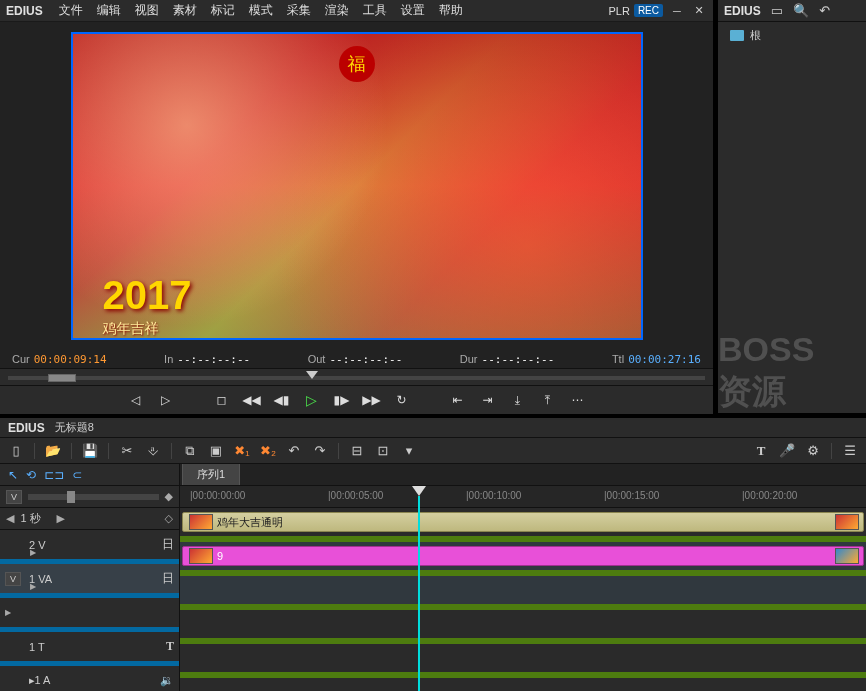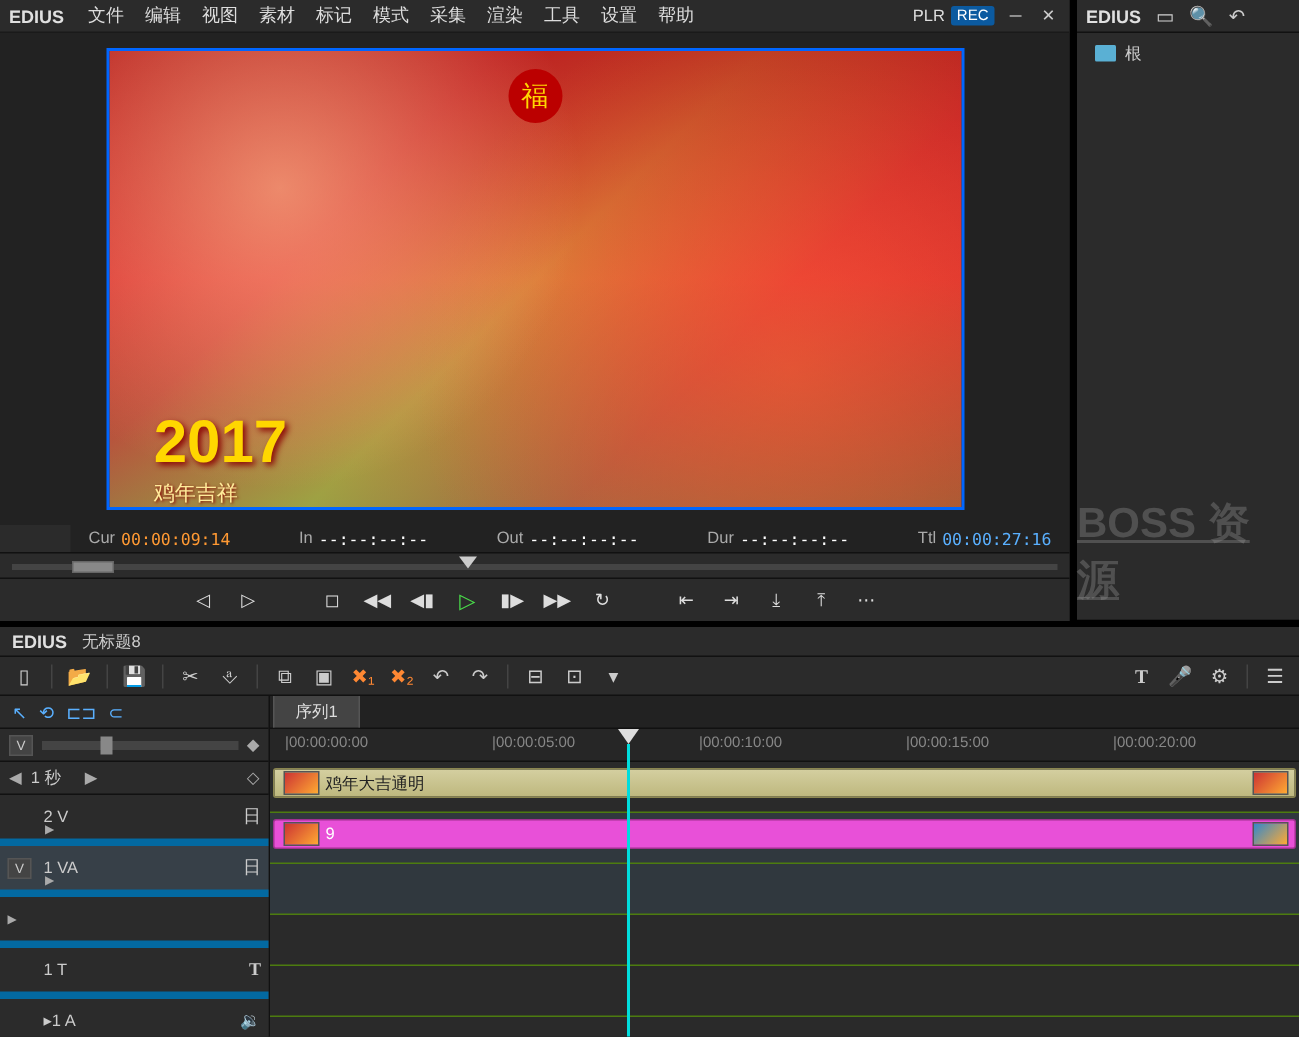--- a/index.html
+++ b/index.html
@@ -21,21 +21,21 @@
 .video-frame { width: 572px; height: 308px; background: linear-gradient(135deg, #c91a1a 0%, #e63030 30%, #d4af37 50%, #e63030 70%, #c91a1a 100%); border: 2px solid #0066ff; position: relative; overflow: hidden; }
 .video-frame::before { content:""; position:absolute; inset:0; background:
   radial-gradient(circle at 20% 30%, rgba(255,200,150,.6) 0%, transparent 40%),
   radial-gradient(circle at 80% 70%, rgba(255,100,50,.5) 0%, transparent 50%),
   linear-gradient(180deg, rgba(180,30,30,.8) 0%, rgba(220,60,60,.4) 50%, rgba(100,150,80,.5) 100%);
 }
 .video-frame .year { position: absolute; left: 30px; bottom: 20px; font-size: 40px; font-weight: bold; color: #ffd700; text-shadow: 2px 2px 4px #800; }
 .video-frame .sub { position: absolute; left: 30px; bottom: 0px; font-size: 14px; color: #ffeb99; text-shadow: 1px 1px 2px #800; }
 .video-frame .fu { position: absolute; top: 12px; left: 50%; transform: translateX(-50%); width: 36px; height: 36px; background: #b00; border-radius: 50%; display:flex; align-items:center; justify-content:center; color:#ffd700; font-size:18px; }
 
-.tc-bar { display: flex; background: #222; padding: 2px 12px; height: 18px; align-items: center; gap: 8px; justify-content: space-between; margin-left: 47px;}
+.tc-bar { display: flex; background: #222; padding: 2px 12px; height: 18px; align-items: center; gap: 8px; justify-content: space-between;}
 .tc-item { display: flex; gap: 4px; font-size: 11px; }
 .tc-item .lbl { color: #aaa; }
 .tc-item .val { color: #fff; font-family: monospace; }
 .tc-item .val.active { color: #ff9933; }
 .tc-item .val.ttl { color: #5ab0ff; }
 
 .scrub-bar { height: 18px; background: #2b2b2b; position: relative; border-top: 1px solid #111; border-bottom: 1px solid #111; display:flex; align-items:center; }
 .scrub-bar .scrub-track { position:absolute; left:8px; right:8px; top:7px; height:4px; background:#444; }
 .scrub-bar .scrub-block { position:absolute; left:48px; top:5px; width:28px; height:8px; background:#888; border:1px solid #666; }
 .scrub-bar .scrub-head { position:absolute; left:306px; top:2px; width:0; height:0; border-left:6px solid transparent; border-right:6px solid transparent; border-top:8px solid #ccc; }
@@ -47,21 +47,21 @@
 
 
 .bin-panel { border-bottom: 1px solid #000; }
 .bin-header { height: 22px; display: flex; align-items: center; padding: 0 6px; background: #2b2b2b; gap: 10px; border-bottom:1px solid #111;}
 .bin-header .logo { font-weight: bold; color: #e0e0e0; font-size: 12px; }
 .bin-header .icon { color: #ccc; font-size: 13px; }
 .folder-tab { background: #1a4a6e; color: #fff; padding: 2px 8px; margin: 4px 6px 0 6px; display: inline-block; font-size: 11px; border-radius: 2px 2px 0 0; width:60px; }
 .bin-body { flex: 1; background: #2b2b2b; padding: 4px 8px; }
 .bin-item { display: flex; align-items: center; gap: 6px; padding: 2px 4px; }
 .bin-item .folder-ic { width: 14px; height: 11px; background: #5ab0d4; border-radius: 1px; }
-.watermark { position: absolute; right: 10px; top: 330px; font-size: 28px; color: rgba(150,150,150,.35); font-weight: bold; pointer-events: none; text-decoration: underline; }
+.watermark { position: absolute; right: 10px; top: 330px; font-size: 34px; color: rgba(150,150,150,.35); font-weight: bold; pointer-events: none; }
 .bin-tabs { display: flex; background: #333; height: 20px; font-size: 11px; }
 .bin-tabs .tab { padding: 3px 10px; color: #ccc; border-right: 1px solid #222; }
 .bin-tabs .tab.active { background: #444; }
 
 
 .timeline-panel { grid-column: 1 / 3; background: #2b2b2b; display: flex; flex-direction: column; }
 .tl-title { height: 20px; background: #2b2b2b; display: flex; align-items: center; padding: 0 8px; gap: 10px; border-bottom: 1px solid #111; }
 .tl-title .logo { font-weight: bold; color: #e0e0e0; font-size: 12px; }
 .tl-title .proj { color: #ccc; font-size: 11px; }
 .tl-toolbar { height: 26px; background: #2b2b2b; display: flex; align-items: center; padding: 0 6px; gap: 6px; border-bottom: 1px solid #111; }
@@ -91,21 +91,21 @@
 .track-header .sp { color:#ddd; font-size:11px; }
 
 .tl-right { flex: 1; display: flex; flex-direction: column; background: #262626; overflow: hidden; }
 .seq-tab-row { height: 22px; background: #222; display: flex; align-items: flex-end; border-bottom: 1px solid #111; }
 .seq-tab { background: #444; padding: 3px 14px; font-size: 11px; color: #ddd; border: 1px solid #555; border-bottom: none; margin-left: 2px; }
 .ruler { height: 22px; background: #262626; position: relative; border-bottom: 1px solid #111; font-family: monospace; font-size: 10px; color: #888; }
 .ruler .tick { position: absolute; top: 4px; }
 .ruler .playhead { position: absolute; top: 0; left: 232px; width: 0; height: 0; border-left: 7px solid transparent; border-right: 7px solid transparent; border-top: 10px solid #ddd; }
 .ruler .playline-top { position:absolute; top:10px; left:238px; width:2px; height:12px; background:#0dd; }
 .tracks { flex: 1; position: relative; background: #262626; }
-.track-lane { height: 34px; border-bottom: 1px solid #4d7c0f; position: relative; background: #2a2a2a; }
+.track-lane { height: 34px; border-bottom: 6px solid #4d7c0f; position: relative; background: #2a2a2a; }
 .track-lane.sel { background: #30383e; }
 .clip { position: absolute; top: 4px; height: 20px; border-radius: 2px; display: flex; align-items: center; padding: 0 6px; font-size: 11px; overflow: hidden; }
 .clip.video { background: linear-gradient(#d4cfa0, #beb87e); left: 2px; right: 2px; color: #222; border: 1px solid #8a8550; }
 .clip.video .thumb { width: 24px; height: 16px; background: linear-gradient(135deg,#c33,#fa3); margin-right: 4px; border:1px solid #555;}
 .clip.video .thumb2 { position:absolute; right:4px; width: 24px; height: 16px; background: linear-gradient(135deg,#c33,#fa3); border:1px solid #555;}
 .clip.va { background: #e850d8; left: 2px; right: 2px; color: #fff; border: 1px solid #a03090; }
 .clip.va .thumb { width: 24px; height: 16px; background: linear-gradient(135deg,#c33,#fa3); margin-right: 4px; border:1px solid #555;}
 .clip.va .thumb2 { position:absolute; right:4px; width: 24px; height: 16px; background: linear-gradient(135deg,#38c,#fa3); border:1px solid #555;}
 .playline { position: absolute; top: 0; bottom: 0; left: 238px; width: 2px; background: #0dd; pointer-events: none; }
 </style>

